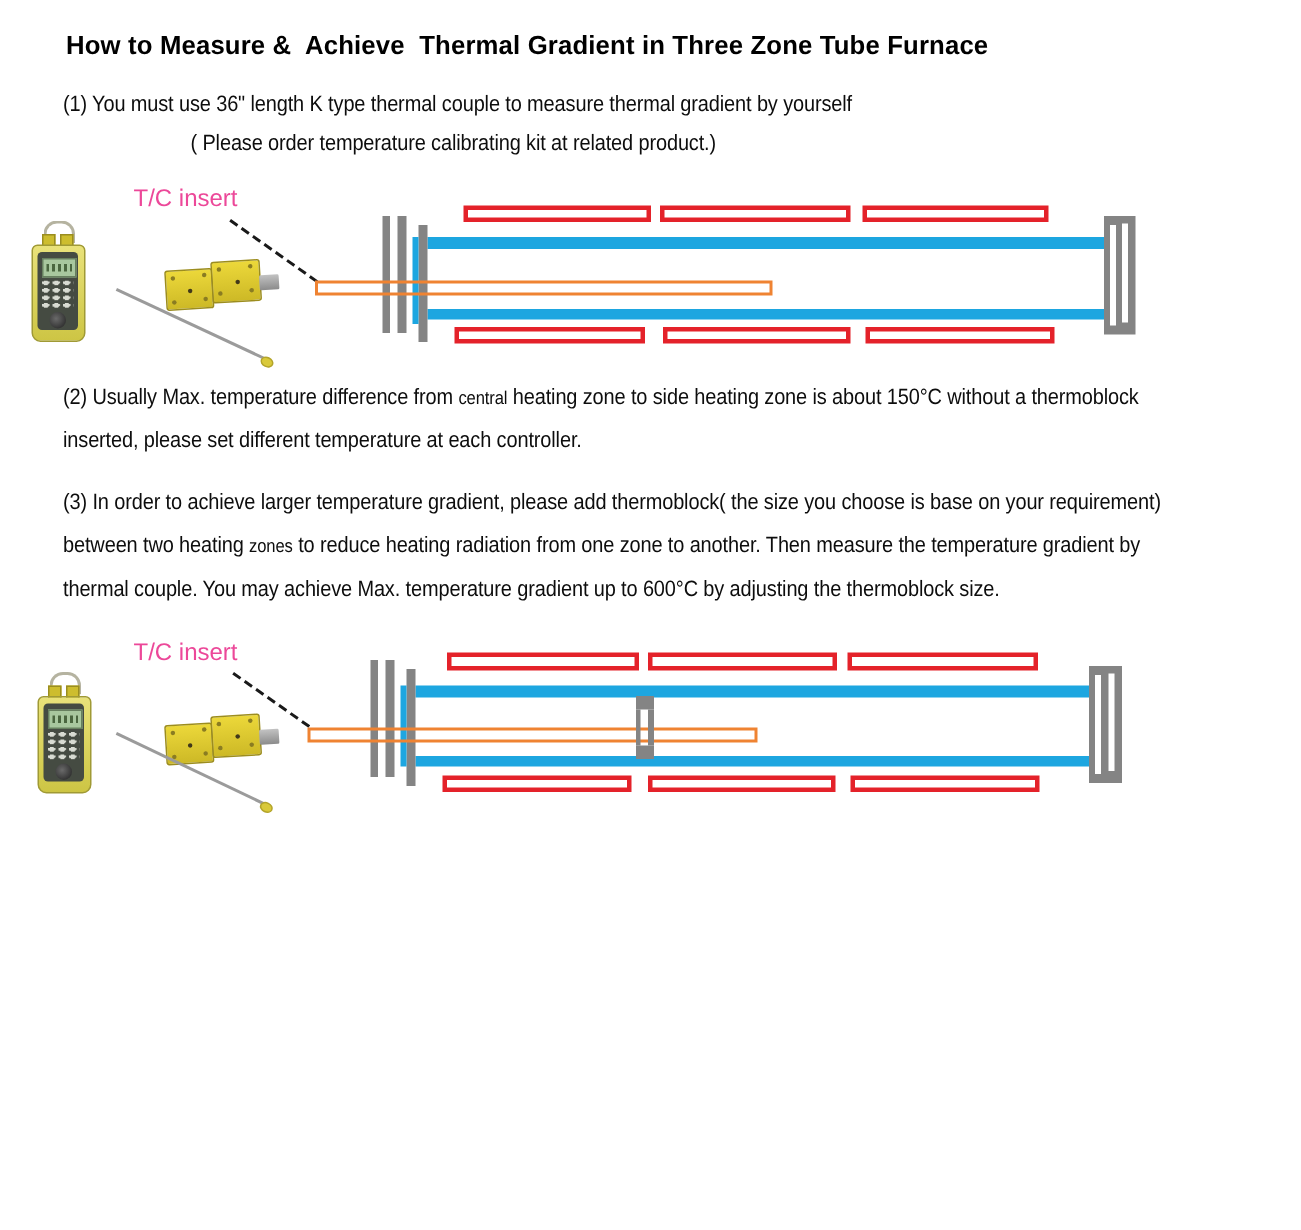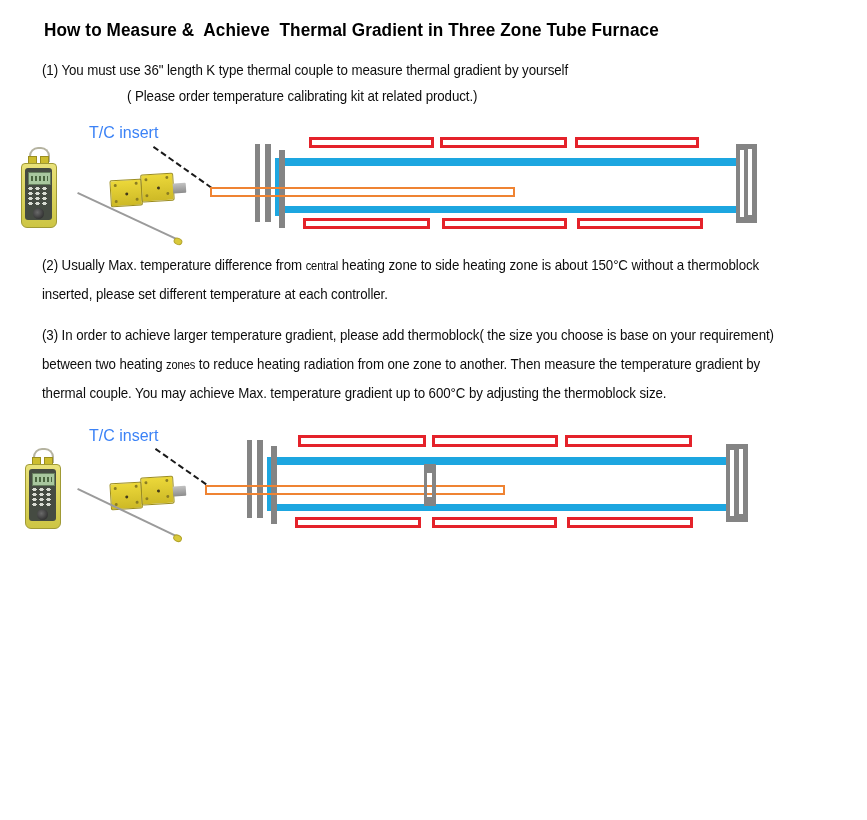--- a/index.html
+++ b/index.html
@@ -3,21 +3,21 @@
 <meta charset="utf-8">
 <style>
   html,body{margin:0;padding:0;background:#fff;}
   .page{position:relative;width:867px;height:820px;background:#fff;overflow:hidden;
         font-family:"Liberation Sans",sans-serif;color:var(--text-black,#111);}
   .title{position:absolute;left:44px;top:20px;font-size:17.5px;font-weight:bold;
          white-space:pre;letter-spacing:.1px;color:#000;transform:scaleX(.98);transform-origin:left top;}
   .para{position:absolute;font-size:14.8px;white-space:pre;letter-spacing:-.1px;
         transform:scaleX(.90);transform-origin:left top;color:#0d0d0d;}
   .small-inline{font-size:12.3px;}
-  .tclabel{position:absolute;font-size:16px;color:#3b82f6;white-space:pre;}
+  .tclabel{position:absolute;font-size:16px;color:#ec4899;white-space:pre;}
   .leader{position:absolute;height:0;border-top:2px dashed #1a1a1a;transform-origin:left top;}
 
   
   .heater{position:absolute;height:11px;border:3px solid var(--heater-red,#e4222a);
           background:#fff;box-sizing:border-box;z-index:4;}
   .tube{position:absolute;background:var(--tube-blue,#1da6e0);z-index:2;}
   .tctube{position:absolute;height:10px;border:2px solid var(--thermocouple-orange,#ef8332);
           box-sizing:border-box;background:transparent;z-index:5;}
   .flange{position:absolute;z-index:3;}
   .fl-bar{position:absolute;background:var(--flange-gray,#848484);}

